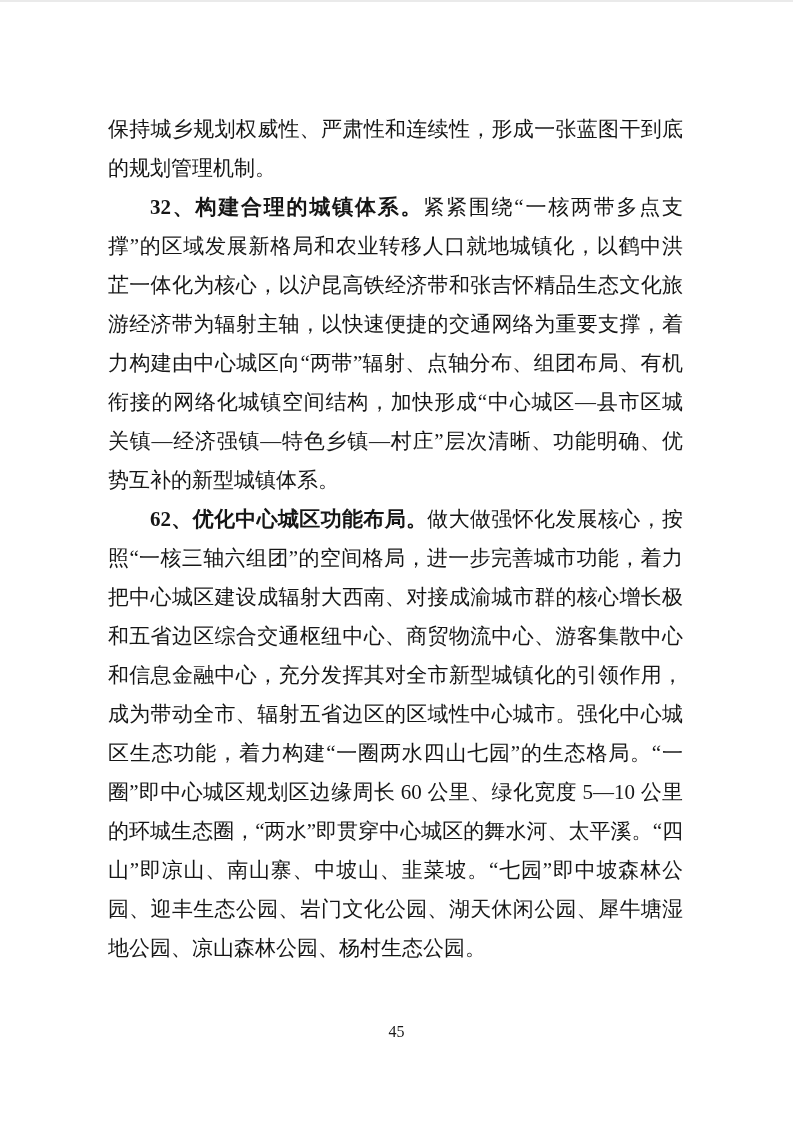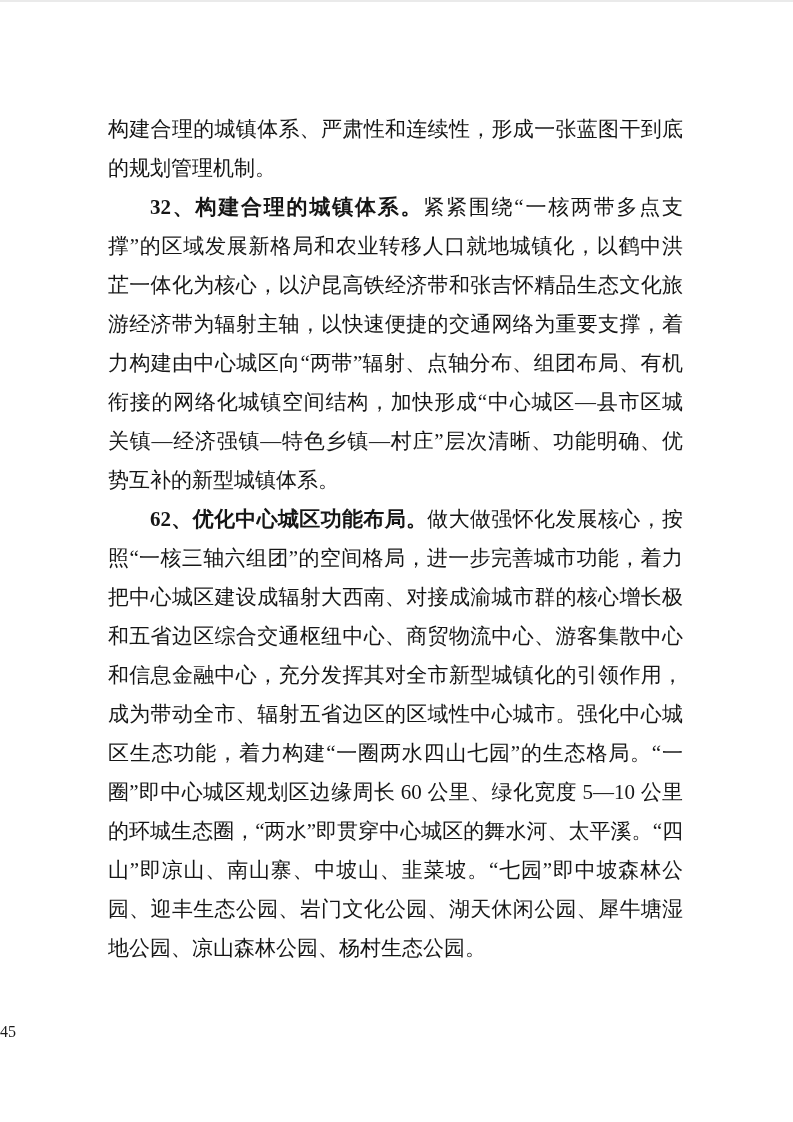--- a/index.html
+++ b/index.html
@@ -41,32 +41,32 @@
     text-indent: 2em;
   }
   .bold-prefix {
     font-weight: bold;
   }
   .page-number {
     position: absolute;
     left: 0;
     top: 1022px;
     width: 793px;
-    text-align: left;
+    text-align: center;
     font-size: 16px;
     line-height: 20px;
     color: #1a1a1a;
   }
 </style>
 </head>
 <body>
 
 <div class="scan-edge"></div>
 
 <div class="doc-body" id="paragraphs">
-  <p class="para"><span class="para-text">构建合理的城镇体系、严肃性和连续性，形成一张蓝图干到底的规划管理机制。</span></p>
+  <p class="para"><span class="para-text">保持城乡规划权威性、严肃性和连续性，形成一张蓝图干到底的规划管理机制。</span></p>
 
   <p class="para indent"><span class="bold-prefix">32、构建合理的城镇体系。</span><span class="para-text">紧紧围绕“一核两带多点支撑”的区域发展新格局和农业转移人口就地城镇化，以鹤中洪芷一体化为核心，以沪昆高铁经济带和张吉怀精品生态文化旅游经济带为辐射主轴，以快速便捷的交通网络为重要支撑，着力构建由中心城区向“两带”辐射、点轴分布、组团布局、有机衔接的网络化城镇空间结构，加快形成“中心城区—县市区城关镇—经济强镇—特色乡镇—村庄”层次清晰、功能明确、优势互补的新型城镇体系。</span></p>
 
   <p class="para indent"><span class="bold-prefix">62、优化中心城区功能布局。</span><span class="para-text">做大做强怀化发展核心，按照“一核三轴六组团”的空间格局，进一步完善城市功能，着力把中心城区建设成辐射大西南、对接成渝城市群的核心增长极和五省边区综合交通枢纽中心、商贸物流中心、游客集散中心和信息金融中心，充分发挥其对全市新型城镇化的引领作用，成为带动全市、辐射五省边区的区域性中心城市。强化中心城区生态功能，着力构建“一圈两水四山七园”的生态格局。“一圈”即中心城区规划区边缘周长 60 公里、绿化宽度 5—10 公里的环城生态圈，“两水”即贯穿中心城区的舞水河、太平溪。“四山”即凉山、南山寨、中坡山、韭菜坡。“七园”即中坡森林公园、迎丰生态公园、岩门文化公园、湖天休闲公园、犀牛塘湿地公园、凉山森林公园、杨村生态公园。</span></p>
 </div>
 
 <div class="page-number">45</div>
 
 </body></html>

